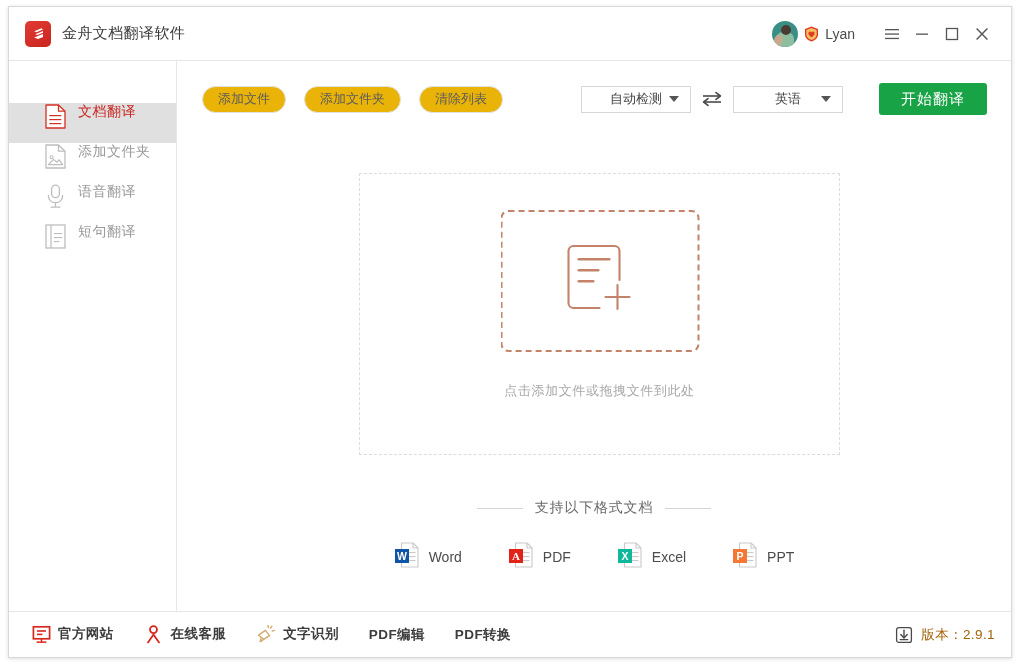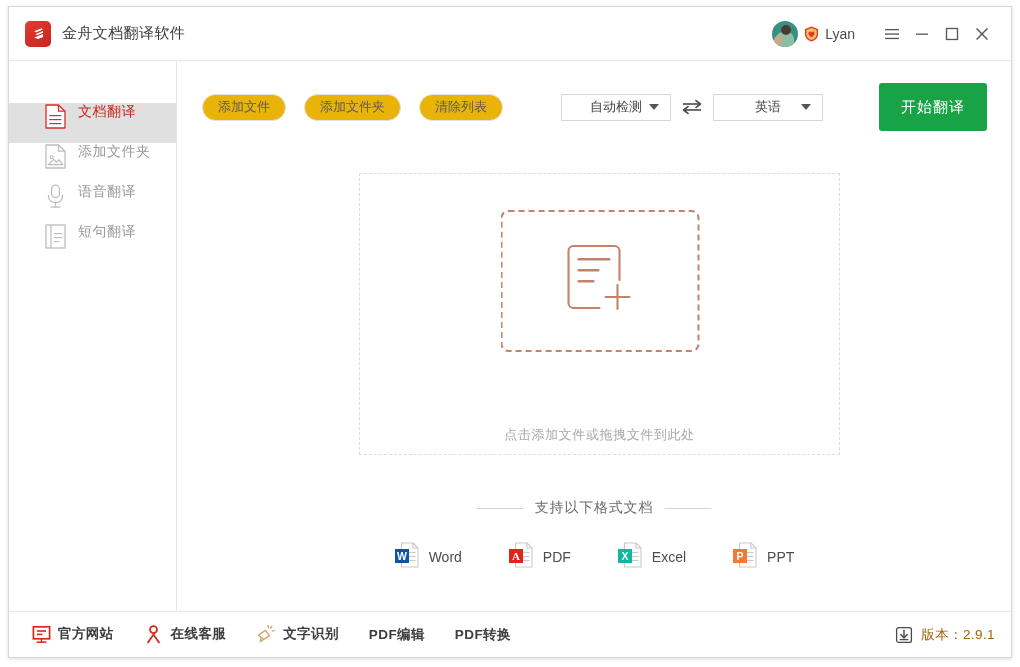--- a/index.html
+++ b/index.html
@@ -190,21 +190,21 @@
     align-items: center;
     justify-content: center;
     cursor: pointer;
     margin-right: 18px;
     box-sizing: border-box;
     white-space: nowrap;
   }
   .lang-group {
     display: flex;
     align-items: center;
-    margin-left: 40px;
+    margin-left: 60px;
   }
   .lang-select {
     width: 110px;
     height: 27px;
     border: 1px solid #d6d6d6;
     background: #ffffff;
     display: flex;
     align-items: center;
     justify-content: center;
     position: relative;
@@ -229,21 +229,21 @@
     align-items: center;
     justify-content: center;
     cursor: pointer;
   }
   .start-btn {
     margin-left: auto;
     background: #19a347;
     color: #ffffff;
     font-size: 15px;
     height: 32px;
-    padding: 8px 22px;
+    padding: 0 22px;
     border-radius: 3px;
     display: flex;
     align-items: center;
     justify-content: center;
     cursor: pointer;
     letter-spacing: 1px;
     white-space: nowrap;
   }
 
   
@@ -273,21 +273,20 @@
   }
   .drop-hint {
     position: absolute;
     left: 0;
     right: 0;
     top: 208px;
     text-align: center;
     font-size: 13px;
     color: #a8a8a8;
     letter-spacing: 0.6px;
-    margin-top: 44px;
   }
 
   
   .formats-wrap {
     position: absolute;
     left: 0;
     right: 0;
     top: 438px;
     text-align: center;
   }

